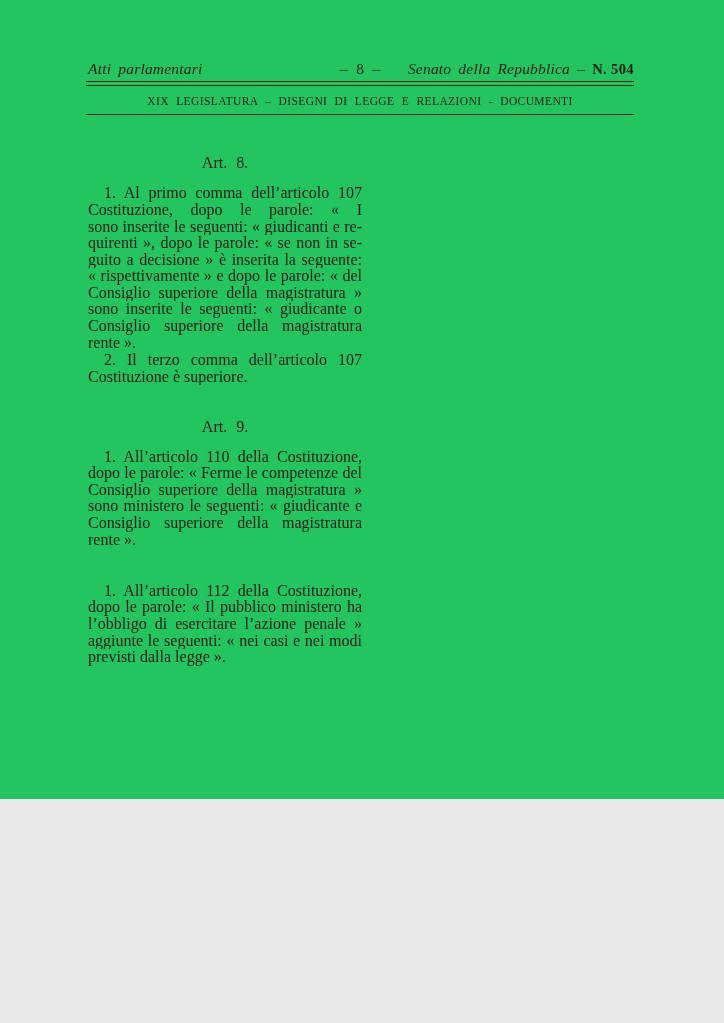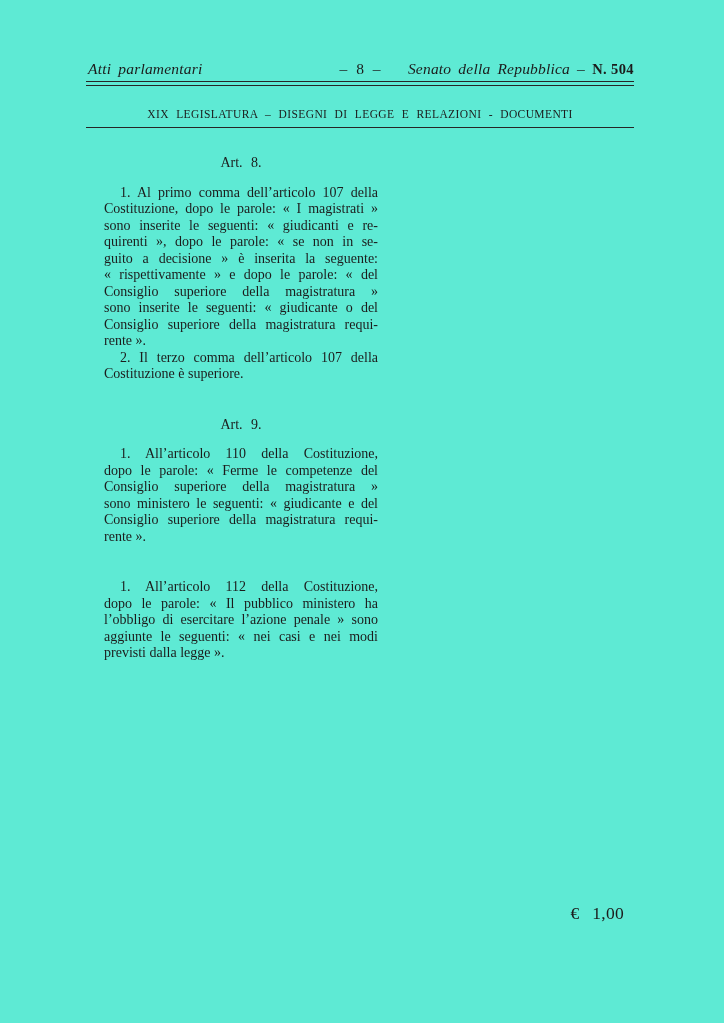--- a/index.html
+++ b/index.html
@@ -1,20 +1,20 @@
 <!DOCTYPE html>
 <html lang="it"><head>
 <meta charset="utf-8">
 <style>
   html, body { margin: 0; padding: 0; background: #e8e8e8; }
   .page {
     position: relative;
     width: 724px;
-    height: 1023px;
-    background: #5eead4;
+    height: 799px;
+    background: #22c55e;
     font-family: "Liberation Serif", serif;
     color: #1c1c1c;
     overflow: hidden;
     margin: 0 auto;
   }
 
   
   .header { position: absolute; left: 86px; top: 60px; width: 548px; }
   .header-row { position: relative; height: 20px; font-size: 15.5px; }
   .header-left {
@@ -30,30 +30,30 @@
   .header-right .number {
     font-family: Liberation Serif, serif;
     font-weight: 700; font-size: 14.5px; letter-spacing: 0.4px;
   }
   .double-rule {
     margin-top: 1px; height: 2.5px;
     border-top: 1.4px solid #262626;
     border-bottom: 1.4px solid #262626;
   }
   .subheader {
-    margin-top: 22px; text-align: center;
+    margin-top: 9px; text-align: center;
     font-size: 11.5px; letter-spacing: 0.4px; word-spacing: 4px;
     white-space: nowrap;
   }
   .single-rule { margin-top: 7px; border-top: 1.3px solid #262626; height: 0; }
 
   
   .body-col {
     position: absolute; left: 88px; top: 155px; width: 274px;
-    font-size: 14px; line-height: 16.5px; margin-left: 16px;
+    font-size: 16px; line-height: 16.5px;
   }
   .article-title {
     text-align: center; word-spacing: 5px; margin: 0 0 13px 0;
   }
   .article + .article { margin-top: 34px; }
   .paragraph { margin: 0; }
   .line {
     text-align: justify;
     text-align-last: justify;
     overflow: hidden;

